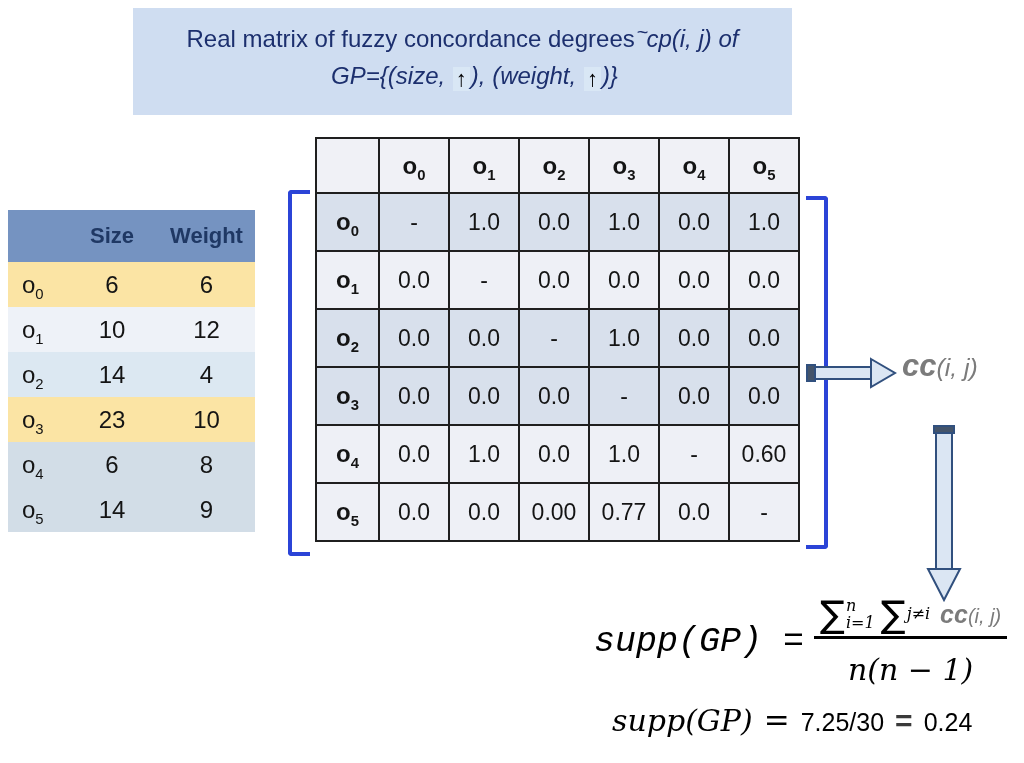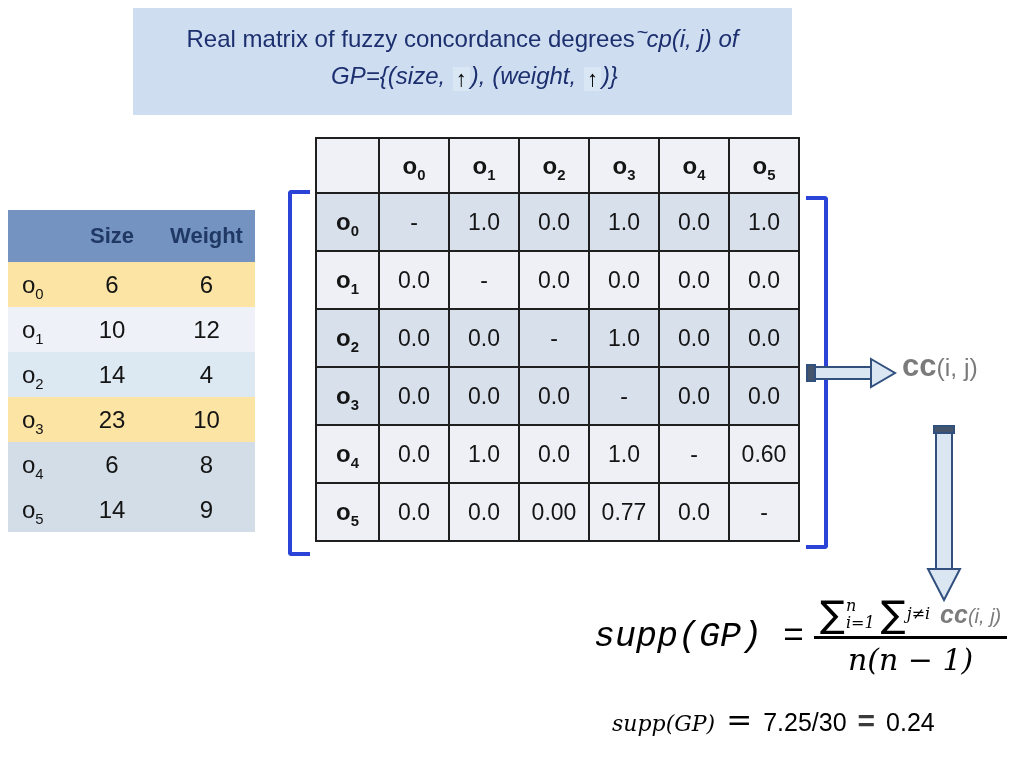--- a/index.html
+++ b/index.html
@@ -57,40 +57,40 @@
     border-bottom:4px solid var(--bracket-blue);border-radius:4px 0 0 4px;}
   .bracket-right{left:806px;top:196px;width:22px;height:353px;
     border-right:4px solid var(--bracket-blue);border-top:4px solid var(--bracket-blue);
     border-bottom:4px solid var(--bracket-blue);border-radius:0 4px 4px 0;}
 
   
   .h-arrow{position:absolute;left:805px;top:356px;}
   .v-arrow{position:absolute;left:924px;top:424px;}
 
   
-  .cc-label{position:absolute;color:var(--cc-gray);white-space:nowrap;text-align:center;}
+  .cc-label{position:absolute;color:var(--cc-gray);font-style:italic;white-space:nowrap;text-align:center;}
   .cc-right{left:902px;top:348px;font-size:31px;}
   .cc-label .cc-main{font-weight:700;}
   .cc-label .cc-args{font-size:0.8em;}
 
   
   .serif-math{font-family:"DejaVu Serif",serif;font-style:italic;color:#000;}
   .formula1{position:absolute;left:594px;top:596px;display:flex;align-items:center;gap:10px;}
   .formula1 .lhs{font-size:35px;font-family:Liberation Mono, monospace;}
   .frac{display:inline-flex;flex-direction:column;align-items:center;}
   .frac .num{display:flex;align-items:center;gap:6px;padding:0 6px 3px 6px;
     border-bottom:3px solid #000;}
-  .frac .den{font-size:30px;padding-top:3px;}
+  .frac .den{font-size:30px;padding-top:13px;}
   .sumgrp{display:inline-flex;align-items:center;}
   .sigma{font-family:"DejaVu Sans",sans-serif;font-style:normal;font-size:37px;line-height:1;}
   .limits{display:inline-flex;flex-direction:column;justify-content:center;font-size:16px;
     line-height:1.05;margin-left:1px;}
   .num .cc-inline{position:static;font-size:25px;margin-left:4px;}
   .formula2{position:absolute;left:612px;top:702px;display:flex;align-items:baseline;gap:11px;}
-  .formula2 .lhs2{font-size:22px;}
+  .formula2 .lhs2{font-size:30px;}
   .formula2 .eq-serif{font-family:"DejaVu Serif",serif;font-size:31px;}
   .formula2 .val{font-family:"Liberation Sans",sans-serif;font-style:normal;font-size:25px;
     font-weight:500;}
   .formula2 .eq-bold{font-family:"Liberation Sans",sans-serif;font-style:normal;font-size:30px;
     font-weight:700;color:#3a3a3a;}
 </style>
 </head>
 <body>
 
 <div class="stage">

